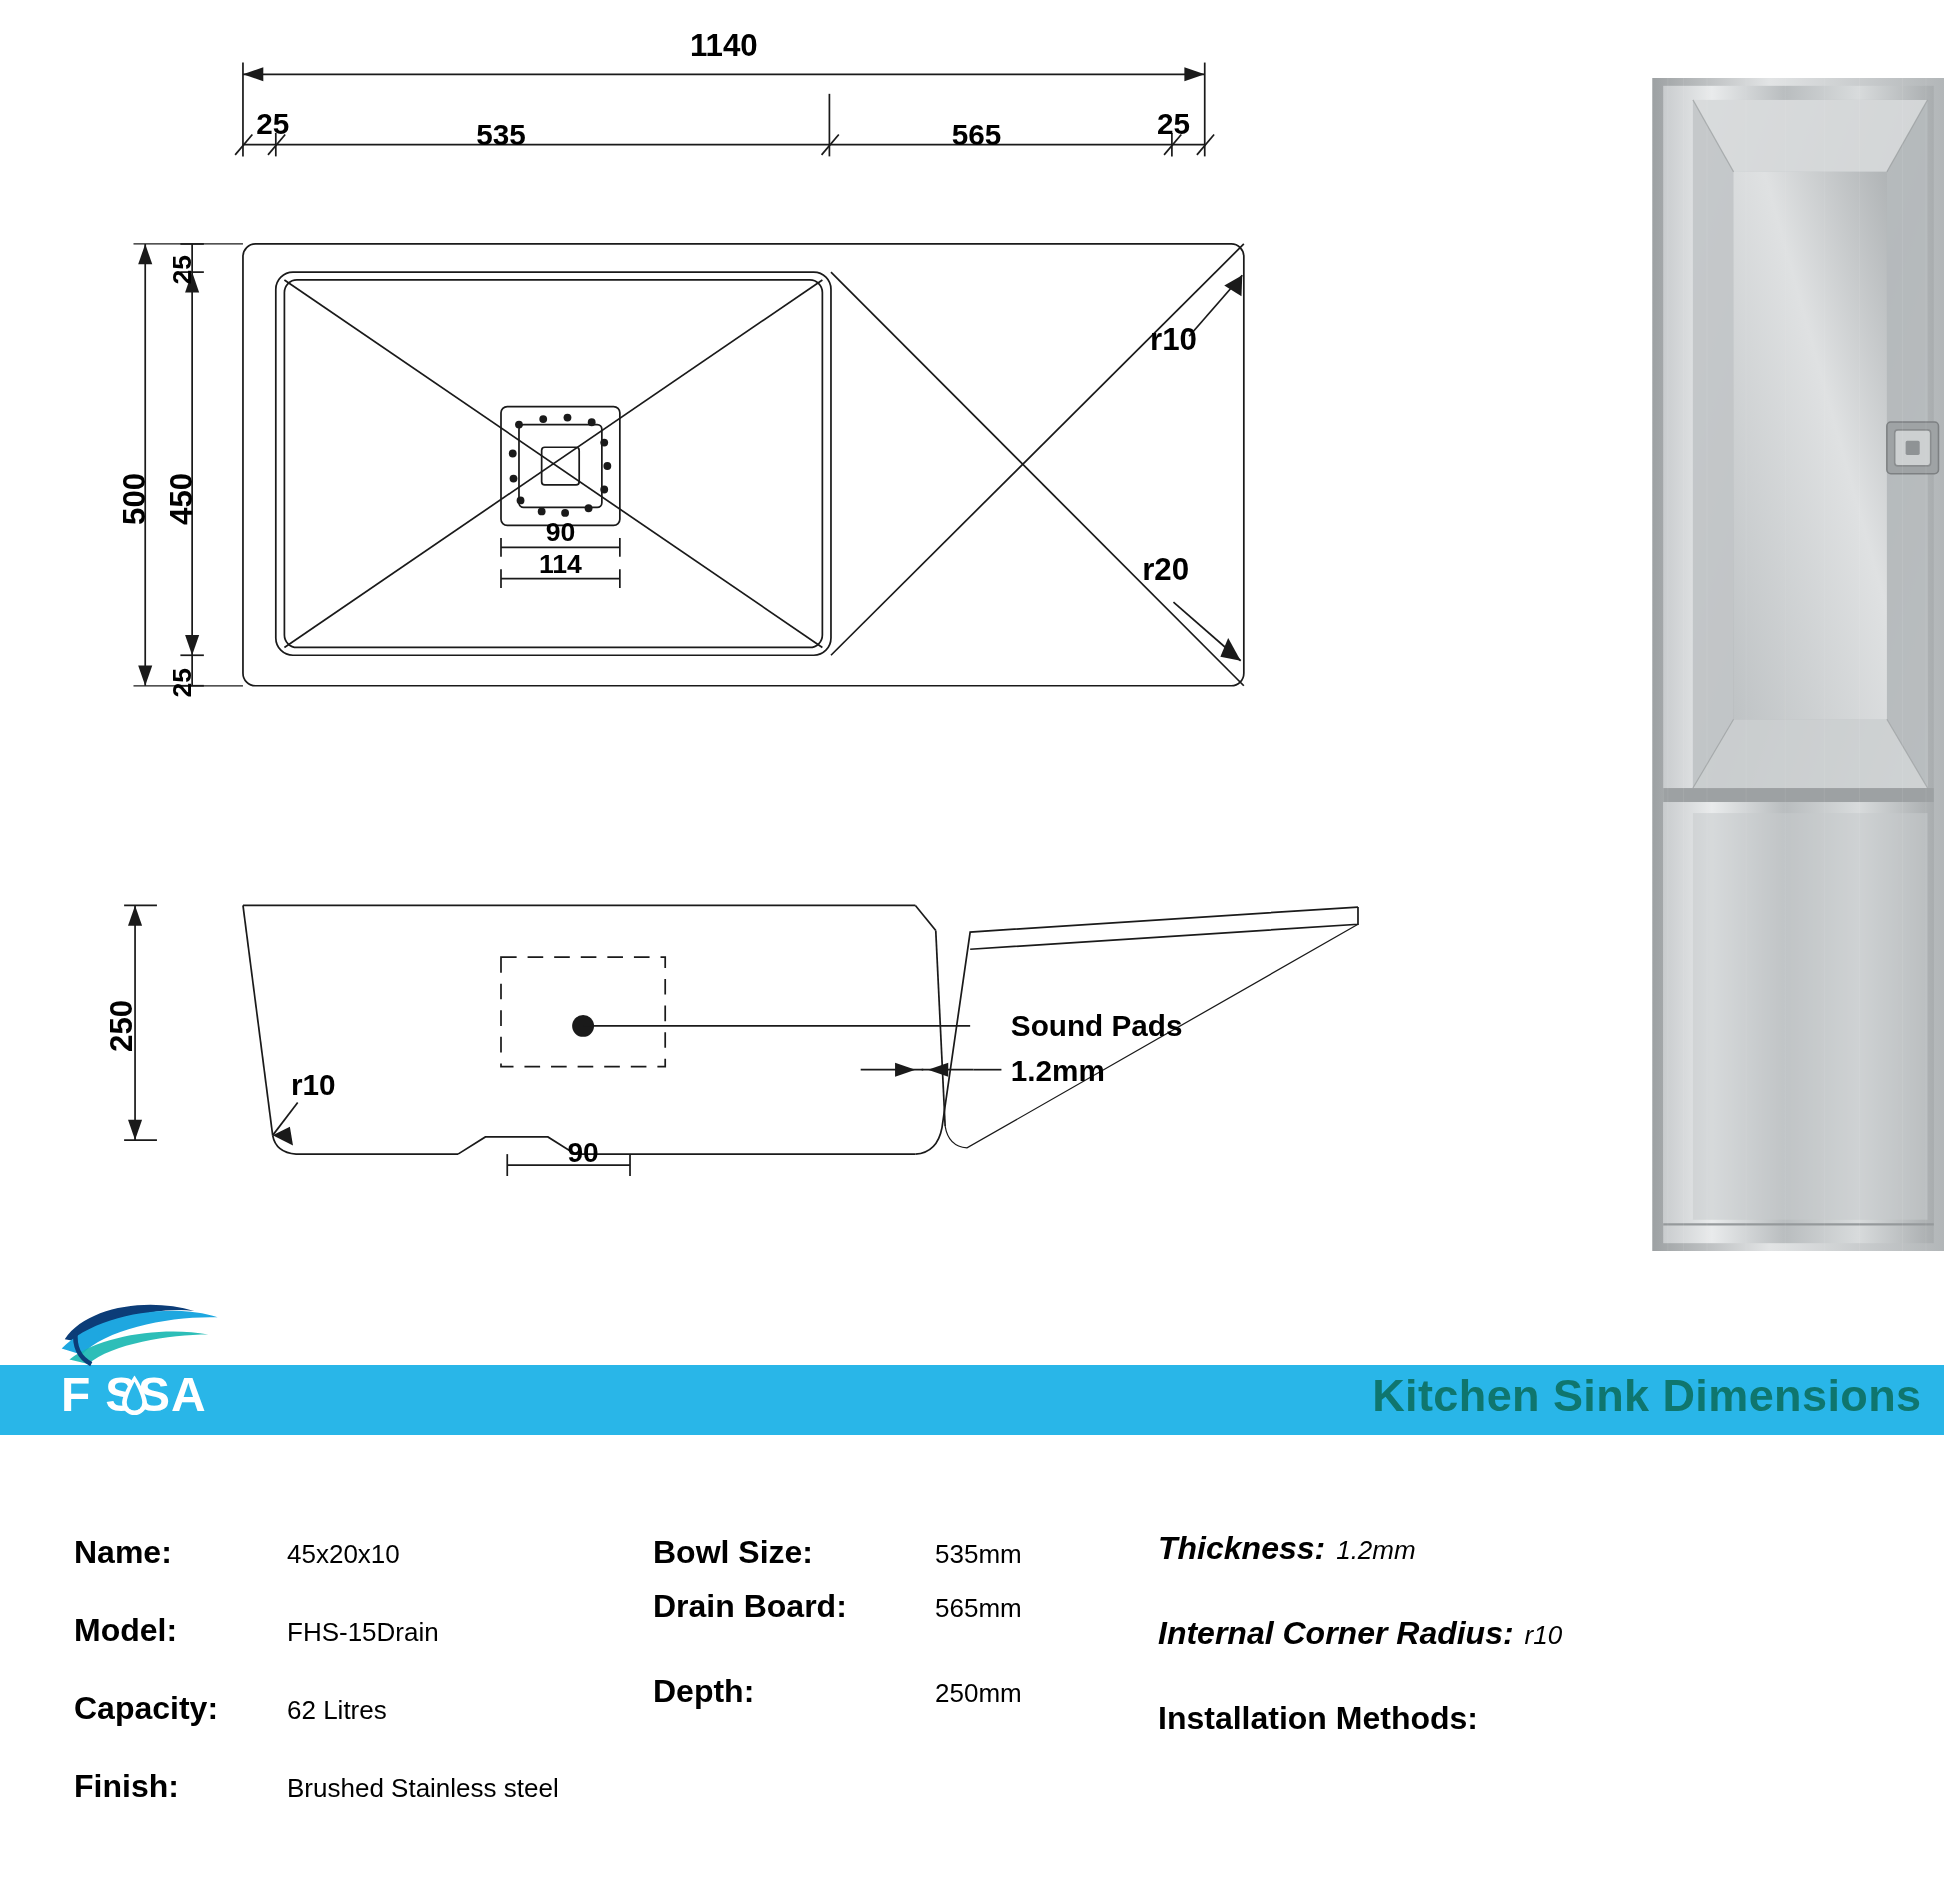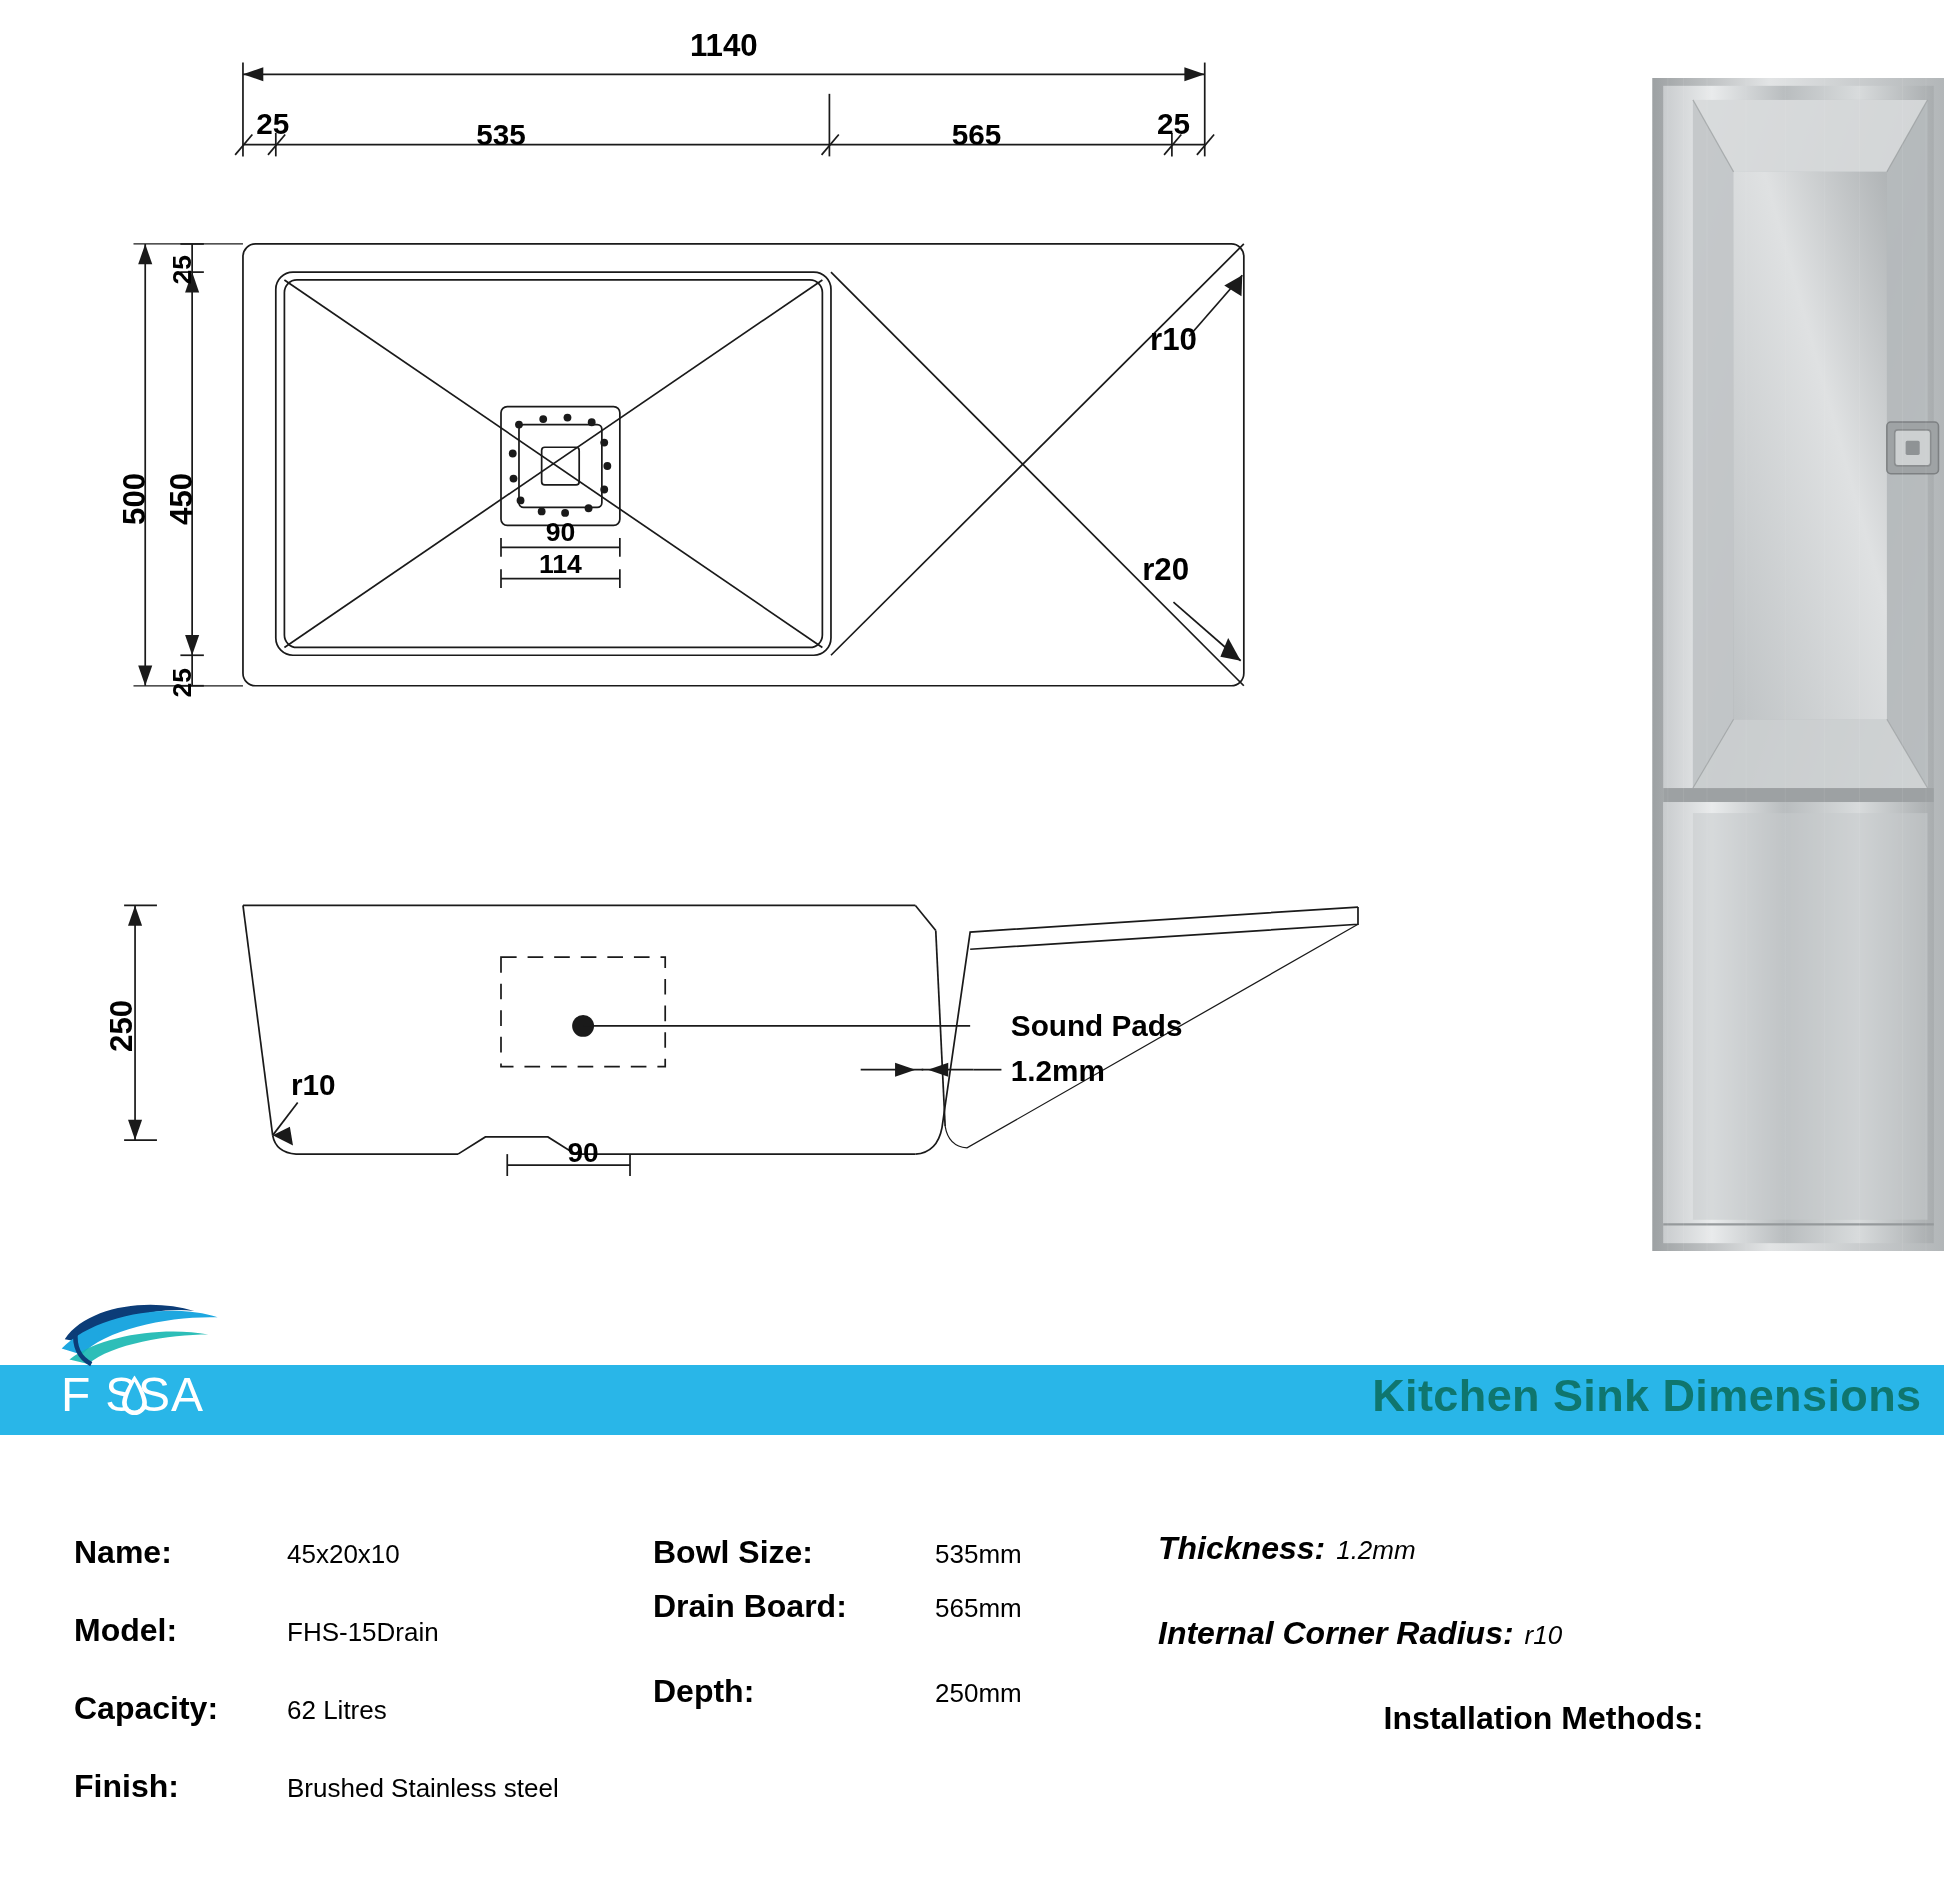--- a/index.html
+++ b/index.html
@@ -65,21 +65,21 @@
     left: 55px;
     top: 1283px;
     width: 266px;
     height: 156px;
   }
   .logo-text {
     position: absolute;
     left: 61px;
     top: 1367px;
     font-size: 48px;
-    font-weight: normal;
+    font-weight: bold;
     color: #ffffff;
     letter-spacing: 0.8px;
   }
   .logo-drop {
     position: absolute;
     left: 119px;
     top: 1374px;
     width: 31px;
     height: 45px;
   }
@@ -116,21 +116,21 @@
   }
   .col-a .lbl { width: 213px; }
   .col-b .lbl { width: 282px; }
 
   .row-tight { margin-bottom: 17px; }
   .row-gap   { margin-bottom: 48px; }
 
   .col-c .row { margin-bottom: 48px; font-style: italic; }
   .col-c .lbl { margin-right: 11px; }
 
-  .install-block .lbl { display: block; margin-bottom: 7.8px; text-align: center; }
+  .install-block .lbl { display: block; margin-bottom: 7.8px; }
   .install-block .val { display: block; }
 
   .txt {
     font-family: "Liberation Sans", sans-serif;
   }
 </style>
 </head>
 <body>
 
 <div class="page">

